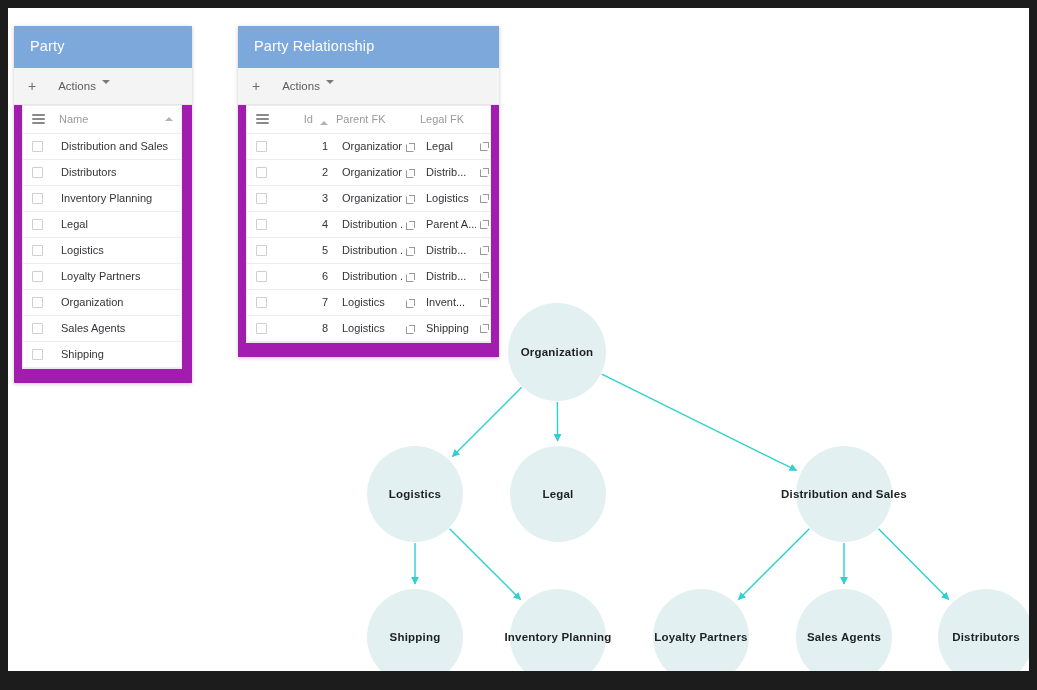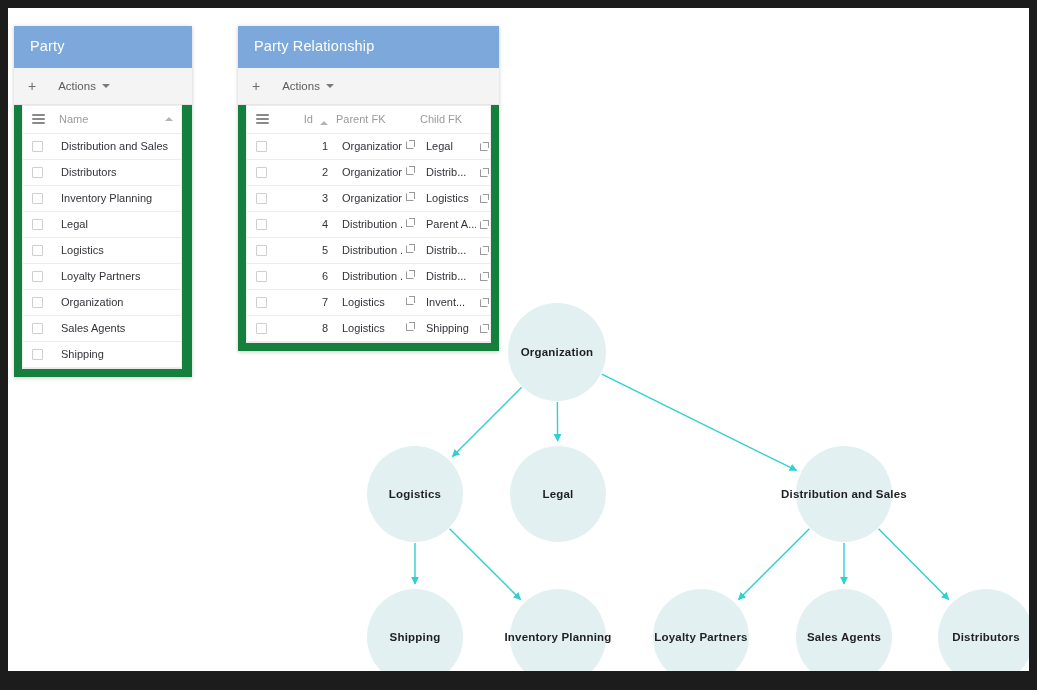--- a/index.html
+++ b/index.html
@@ -58,35 +58,35 @@
     color: #6b6b6b;
     font-size: 14px;
     line-height: 1;
     cursor: pointer;
     user-select: none;
   }
   .tb-actions {
     color: #5c5c5c;
     font-size: 11.5px;
     display: flex;
-    align-items: center;
+    align-items: flex-start;
     gap: 6px;
     cursor: pointer;
     user-select: none;
   }
   .caret-down {
     width: 0; height: 0;
     border-left: 4px solid transparent;
     border-right: 4px solid transparent;
     border-top: 4.5px solid #7a7a7a;
     display: inline-block;
   }
   .grid-wrap {
-    background: #15803d;
-    padding: 0 0 8px 0;
+    background: #a21caf;
+    padding: 0 0 14px 0;
   }
   .grid {
     border: 1px solid #e9e9e9;
     border-top: none;
     border-left: none;
     border-right: none;
   }
   .grid-head {
     display: flex;
     align-items: center;
@@ -179,21 +179,21 @@
   #panel-party .grid-head .col-label { flex: 1; }
   #panel-party .grid-head .caret-up { margin-right: 8px; }
   #panel-party .grid-row .cb { margin-right: 18px; }
 
   
   #panel-rel { left: 230px; top: 18px; width: 261px; }
   #panel-rel .grid { margin: 0 8px 0 8px; border-left: 1px solid #ededed; border-right: 1px solid #ededed; border-top: 1px solid #ededed;}
   #panel-rel .grid-head, #panel-rel .grid-row { padding-left: 9px; }
   .c-check { width: 26px; flex: none; display: flex; align-items: center; }
   .c-id    { width: 46px; flex: none; text-align: right; padding-right: 14px; }
-  .c-pfk   { width: 84px; flex: none; display: flex; align-items: flex-start; gap: 4px; }
+  .c-pfk   { width: 84px; flex: none; display: flex; align-items: flex-end; gap: 4px; }
   .c-cfk   { width: 70px; flex: none; display: flex; align-items: center; gap: 4px; }
   .c-pfk .cell-text { width: 60px; }
   .c-cfk .cell-text { width: 50px; }
   #panel-rel .grid-head .c-check { }
   #panel-rel .grid-head .c-id { display:flex; align-items:flex-end; justify-content:flex-end; gap:7px; padding-right: 8px;}
 
   
   #graph {
     position: absolute;
     left: 0; top: 0;
@@ -357,21 +357,21 @@
               </span>
             </span>
             <span class="c-id">
               <span class="col-label">Id</span>
               <i class="caret-up"></i>
             </span>
             <span class="c-pfk">
               <span class="col-label">Parent FK</span>
             </span>
             <span class="c-cfk">
-              <span class="col-label">Child FK</span>
+              <span class="col-label">Legal FK</span>
             </span>
           </div>
           <div id="rel-rows">
               <div class="grid-row">
                 <span class="c-check">
                   <span class="cb"></span>
                 </span>
                 <span class="c-id cell-text">1</span>
                 <span class="c-pfk">
                   <span class="cell-text">Organization</span>

